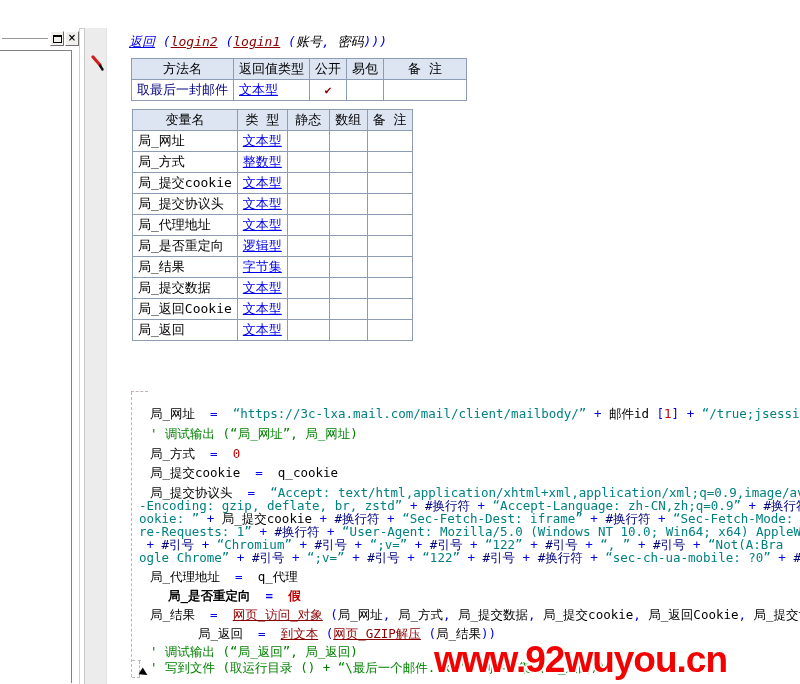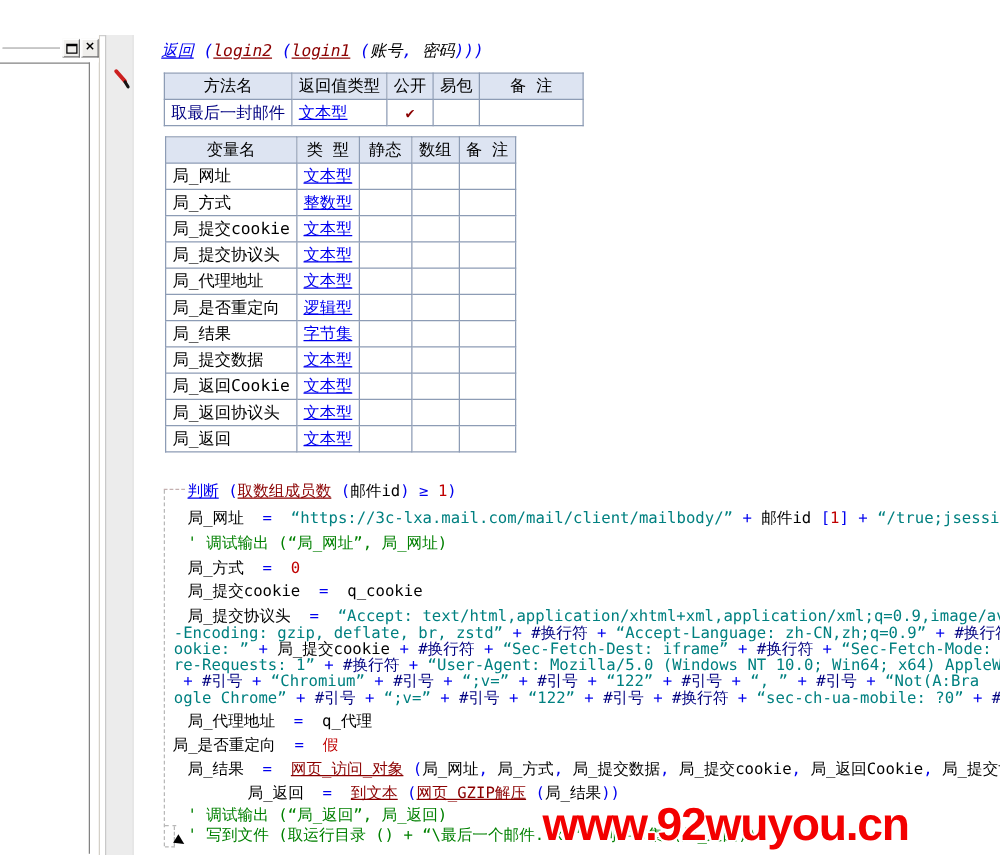--- a/index.html
+++ b/index.html
@@ -176,50 +176,42 @@
         <td></td>
       </tr>
       <tr>
         <td>局_返回Cookie</td>
         <td class="type-link">文本型</td>
         <td></td>
         <td></td>
         <td></td>
       </tr>
       <tr>
-        <td>局_返回协议头</td>
-        <td class="type-link">文本型</td>
-        <td></td>
-        <td></td>
-        <td></td>
-      </tr>
-      <tr>
         <td>局_返回</td>
         <td class="type-link">文本型</td>
         <td></td>
         <td></td>
         <td></td>
       </tr>
     </tbody>
   </table>
 
 <div style="position:absolute;left:0;top:0;width:800px;height:684px;pointer-events:none;">
-    <div class="code-line" style="left: 150px; top: 386px;"><span class="sg-ku">判断</span><span class="sg-k"> (</span><span class="sg-f">取数组成员数</span><span class="sg-k"> (</span><span class="sg-v">邮件id</span><span class="sg-k">) </span><span class="sg-k">≥ </span><span class="sg-n">1</span><span class="sg-k">)</span></div>
     <div class="code-line" style="left: 150px; top: 407px;"><span class="sg-v">局_网址</span><span class="sg-k">  =  </span><span class="sg-s">“https://3c-lxa.mail.com/mail/client/mailbody/”</span><span class="sg-k"> + </span><span class="sg-v">邮件id </span><span class="sg-k">[</span><span class="sg-n">1</span><span class="sg-k">]</span><span class="sg-k"> + </span><span class="sg-s">“/true;jsessionid=”</span></div>
     <div class="code-line" style="left: 150px; top: 427px; text-align: right;"><span class="sg-c">' 调试输出 (“局_网址”, 局_网址)</span></div>
     <div class="code-line" style="left: 150px; top: 447px;"><span class="sg-v">局_方式</span><span class="sg-k">  =  </span><span class="sg-n">0</span></div>
     <div class="code-line" style="left: 150px; top: 466px;"><span class="sg-v">局_提交cookie</span><span class="sg-k">  =  </span><span class="sg-v">q_cookie</span></div>
     <div class="code-line" style="left: 150px; top: 486px;"><span class="sg-v">局_提交协议头</span><span class="sg-k">  =  </span><span class="sg-s">“Accept: text/html,application/xhtml+xml,application/xml;q=0.9,image/avif,image/webp,image</span></div>
     <div class="code-line" style="left: 139px; top: 499px;"><span class="sg-s">-Encoding: gzip, deflate, br, zstd”</span><span class="sg-k"> + </span><span class="sg-h">#换行符</span><span class="sg-k"> + </span><span class="sg-s">“Accept-Language: zh-CN,zh;q=0.9”</span><span class="sg-k"> + </span><span class="sg-h">#换行符</span></div>
     <div class="code-line" style="left: 139px; top: 512px;"><span class="sg-s">ookie: ”</span><span class="sg-k"> + </span><span class="sg-v">局_提交cookie</span><span class="sg-k"> + </span><span class="sg-h">#换行符</span><span class="sg-k"> + </span><span class="sg-s">“Sec-Fetch-Dest: iframe”</span><span class="sg-k"> + </span><span class="sg-h">#换行符</span><span class="sg-k"> + </span><span class="sg-s">“Sec-Fetch-Mode: navigate</span></div>
     <div class="code-line" style="left: 139px; top: 525px;"><span class="sg-s">re-Requests: 1”</span><span class="sg-k"> + </span><span class="sg-h">#换行符</span><span class="sg-k"> + </span><span class="sg-s">“User-Agent: Mozilla/5.0 (Windows NT 10.0; Win64; x64) AppleWebKit/537.36 (K</span></div>
     <div class="code-line" style="left: 139px; top: 538px;"><span class="sg-k"> + </span><span class="sg-h">#引号</span><span class="sg-k"> + </span><span class="sg-s">“Chromium”</span><span class="sg-k"> + </span><span class="sg-h">#引号</span><span class="sg-k"> + </span><span class="sg-s">“;v=”</span><span class="sg-k"> + </span><span class="sg-h">#引号</span><span class="sg-k"> + </span><span class="sg-s">“122”</span><span class="sg-k"> + </span><span class="sg-h">#引号</span><span class="sg-k"> + </span><span class="sg-s">“, ”</span><span class="sg-k"> + </span><span class="sg-h">#引号</span><span class="sg-k"> + </span><span class="sg-s">“Not(A:Bra</span></div>
     <div class="code-line" style="left: 139px; top: 551px;"><span class="sg-s">ogle Chrome”</span><span class="sg-k"> + </span><span class="sg-h">#引号</span><span class="sg-k"> + </span><span class="sg-s">“;v=”</span><span class="sg-k"> + </span><span class="sg-h">#引号</span><span class="sg-k"> + </span><span class="sg-s">“122”</span><span class="sg-k"> + </span><span class="sg-h">#引号</span><span class="sg-k"> + </span><span class="sg-h">#换行符</span><span class="sg-k"> + </span><span class="sg-s">“sec-ch-ua-mobile: ?0”</span><span class="sg-k"> + </span><span class="sg-h">#换</span></div>
     <div class="code-line" style="left: 150px; top: 570px;"><span class="sg-v">局_代理地址</span><span class="sg-k">  =  </span><span class="sg-v">q_代理</span></div>
-    <div class="code-line" style="left: 138px; top: 589px;"><span class="sg-v">局_是否重定向</span><span class="sg-k">  =  </span><span class="sg-n">假</span></div>
+    <div class="code-line" style="left: 168px; top: 589px; font-weight: bold;"><span class="sg-v">局_是否重定向</span><span class="sg-k">  =  </span><span class="sg-n">假</span></div>
     <div class="code-line" style="left: 150px; top: 608px;"><span class="sg-v">局_结果</span><span class="sg-k">  =  </span><span class="sg-f">网页_访问_对象</span><span class="sg-k"> (</span><span class="sg-v">局_网址</span><span class="sg-k">, </span><span class="sg-v">局_方式</span><span class="sg-k">, </span><span class="sg-v">局_提交数据</span><span class="sg-k">, </span><span class="sg-v">局_提交cookie</span><span class="sg-k">, </span><span class="sg-v">局_返回Cookie</span><span class="sg-k">, </span><span class="sg-v">局_提交协议头</span></div>
     <div class="code-line" style="left: 166px; top: 627px; margin-left: 32px;"><span class="sg-v">局_返回</span><span class="sg-k">  =  </span><span class="sg-f">到文本</span><span class="sg-k"> (</span><span class="sg-f">网页_GZIP解压</span><span class="sg-k"> (</span><span class="sg-v">局_结果</span><span class="sg-k">))</span></div>
     <div class="code-line" style="left: 150px; top: 661px;"><span class="sg-c">' 写到文件 (取运行目录 () + “\最后一个邮件.txt”, 到字节集 (局_返回))</span></div>
     <div class="code-line" style="left: 150px; top: 645px;"><span class="sg-c">' 调试输出 (“局_返回”, 局_返回)</span></div>
   </div>
 
 <div class="hdash" style="left:131px;top:391px;width:17px;"></div>
 <div class="vdash" style="left:131px;top:392px;height:285px;"></div>
 <div class="hdash" style="left:132px;top:660px;width:9px;border-top-color:#b8b8b8;"></div>
 <div class="vdash" style="left:139px;top:661px;height:16px;"></div>

